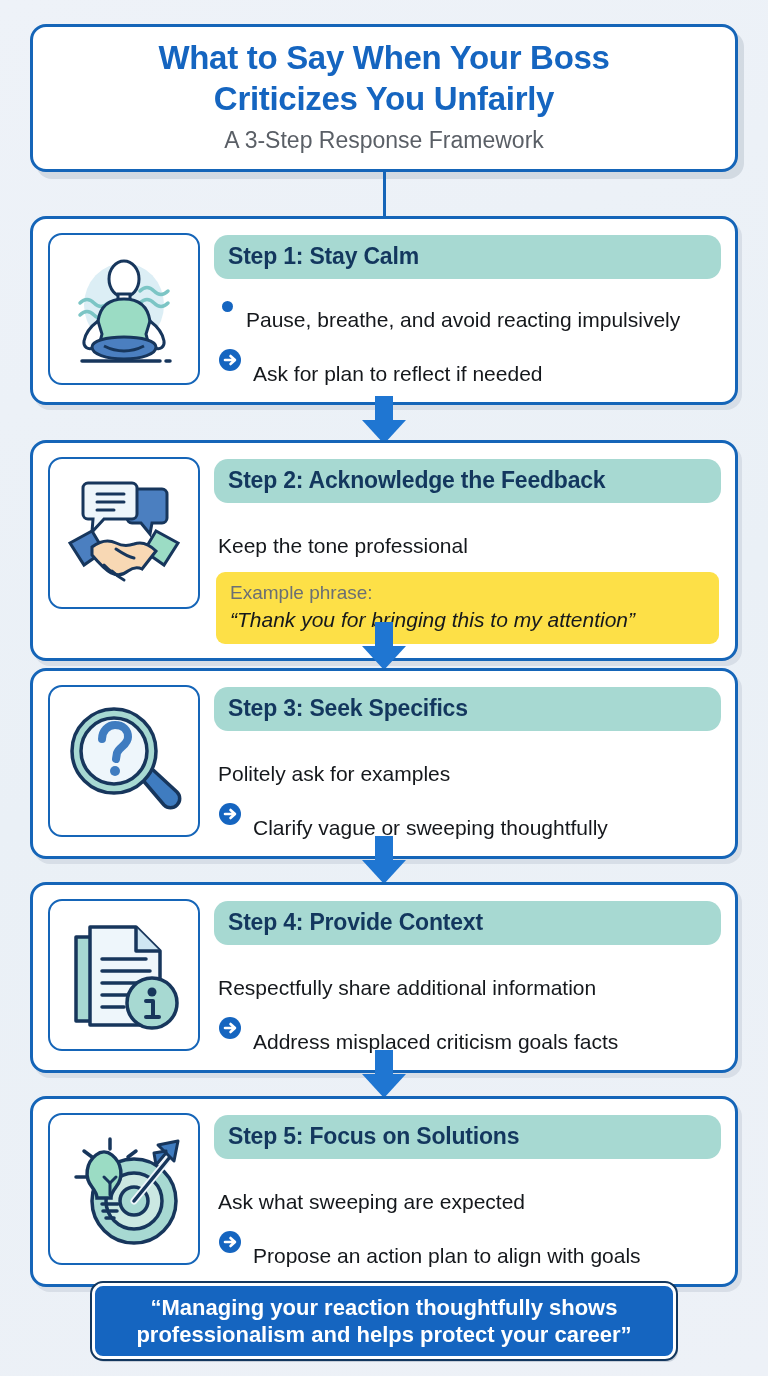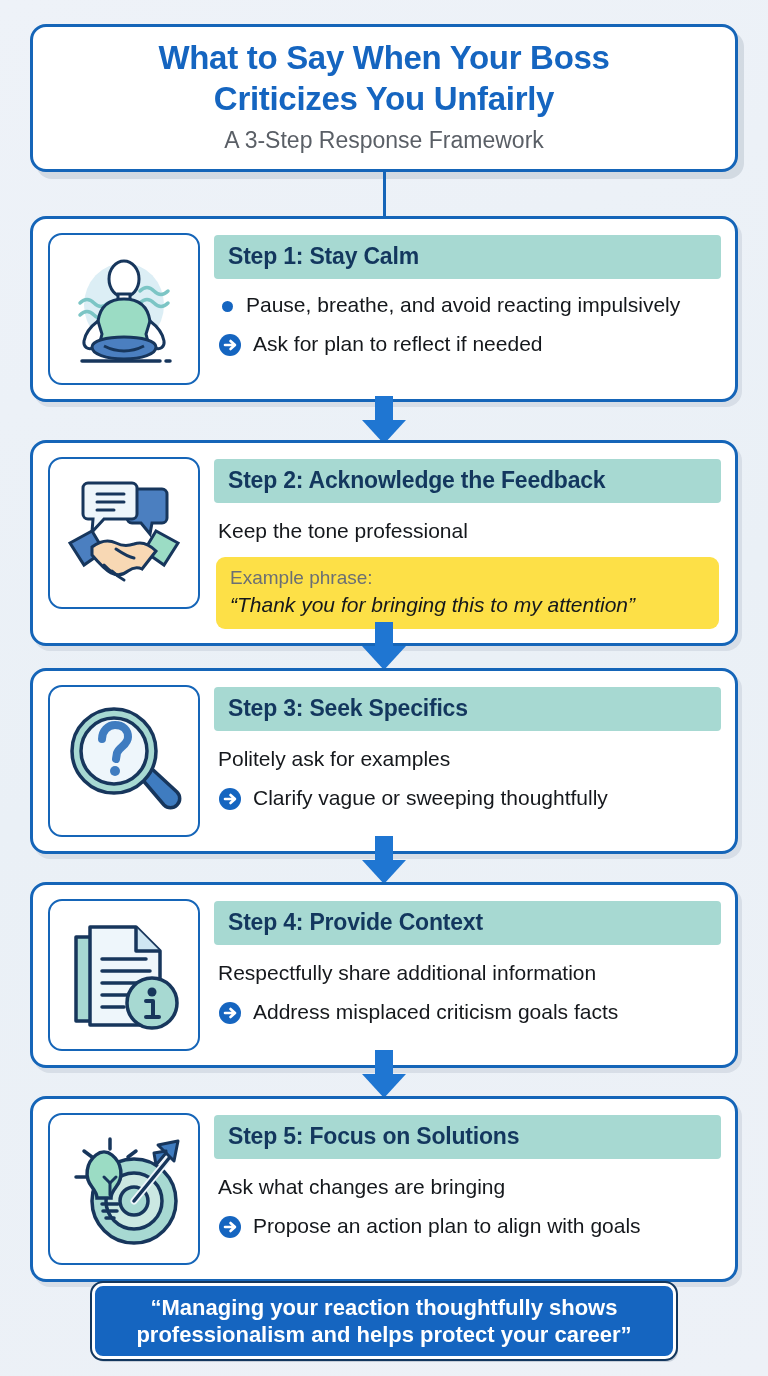--- a/index.html
+++ b/index.html
@@ -110,40 +110,40 @@
   .icon-box svg { display: block; }
 
   .step-body {
     flex: 1 1 auto;
     min-width: 0;
     padding-top: 2px;
   }
 
   .step-head {
     background: #a7d9d2;
-    border-radius: 4px;
+    border-radius: 14px;
     color: #13375e;
     font-size: 23px;
     font-weight: bold;
     padding: 8px 14px 9px;
     letter-spacing: -0.2px;
   }
 
   .step-lines { padding: 0 2px; }
 
   .line {
     display: flex;
     align-items: flex-start;
     font-size: 21px;
     color: #15181c;
     line-height: 1.25;
     margin-top: 13px;
   }
   .line.plain { margin-top: 15px; padding-left: 2px; }
-  .line-text { flex: 1 1 auto; }
+  .line-text { flex: 1 1 auto; margin-top: 15px; }
 
   .dot-bullet {
     flex: 0 0 auto;
     width: 11px; height: 11px;
     border-radius: 50%;
     background: #1565c0;
     margin: 9px 13px 0 6px;
   }
 
   .arrow-bullet {
@@ -382,21 +382,21 @@
         <line x1="72" y1="74" x2="108" y2="30" stroke="#eef6fb" stroke-width="7" stroke-linecap="round"></line>
         <line x1="72" y1="74" x2="108" y2="30" stroke="#17365c" stroke-width="3.5" stroke-linecap="round"></line>
         <path d="M96 18 l20 -4 l-4 20 l-8 -8 z" fill="#3f7cc0" stroke="#17365c" stroke-width="3" stroke-linejoin="round"></path>
         <path d="M104 26 l-10 12 l-2 -12 l12 -2 z" fill="#3f7cc0" stroke="#17365c" stroke-width="3" stroke-linejoin="round"></path>
       </svg>
     </div>
     <div class="step-body">
       <div class="step-head">Step 5: Focus on Solutions</div>
       <div class="step-lines">
         <div class="line plain">
-          <span class="line-text">Ask what changes are bringing</span>
+          <span class="line-text">Ask what sweeping are expected</span>
         </div>
         <div class="line">
           <span class="arrow-bullet">
             <svg width="24" height="24" viewBox="0 0 24 24">
               <circle cx="12" cy="12" r="11" fill="#1565c0"></circle>
               <path d="M7 12 h9 M12.5 8 l4.5 4 l-4.5 4" fill="none" stroke="#fff" stroke-width="2.6" stroke-linecap="round" stroke-linejoin="round"></path>
             </svg>
           </span>
           <span class="line-text">Propose an action plan to align with goals</span>
         </div>

